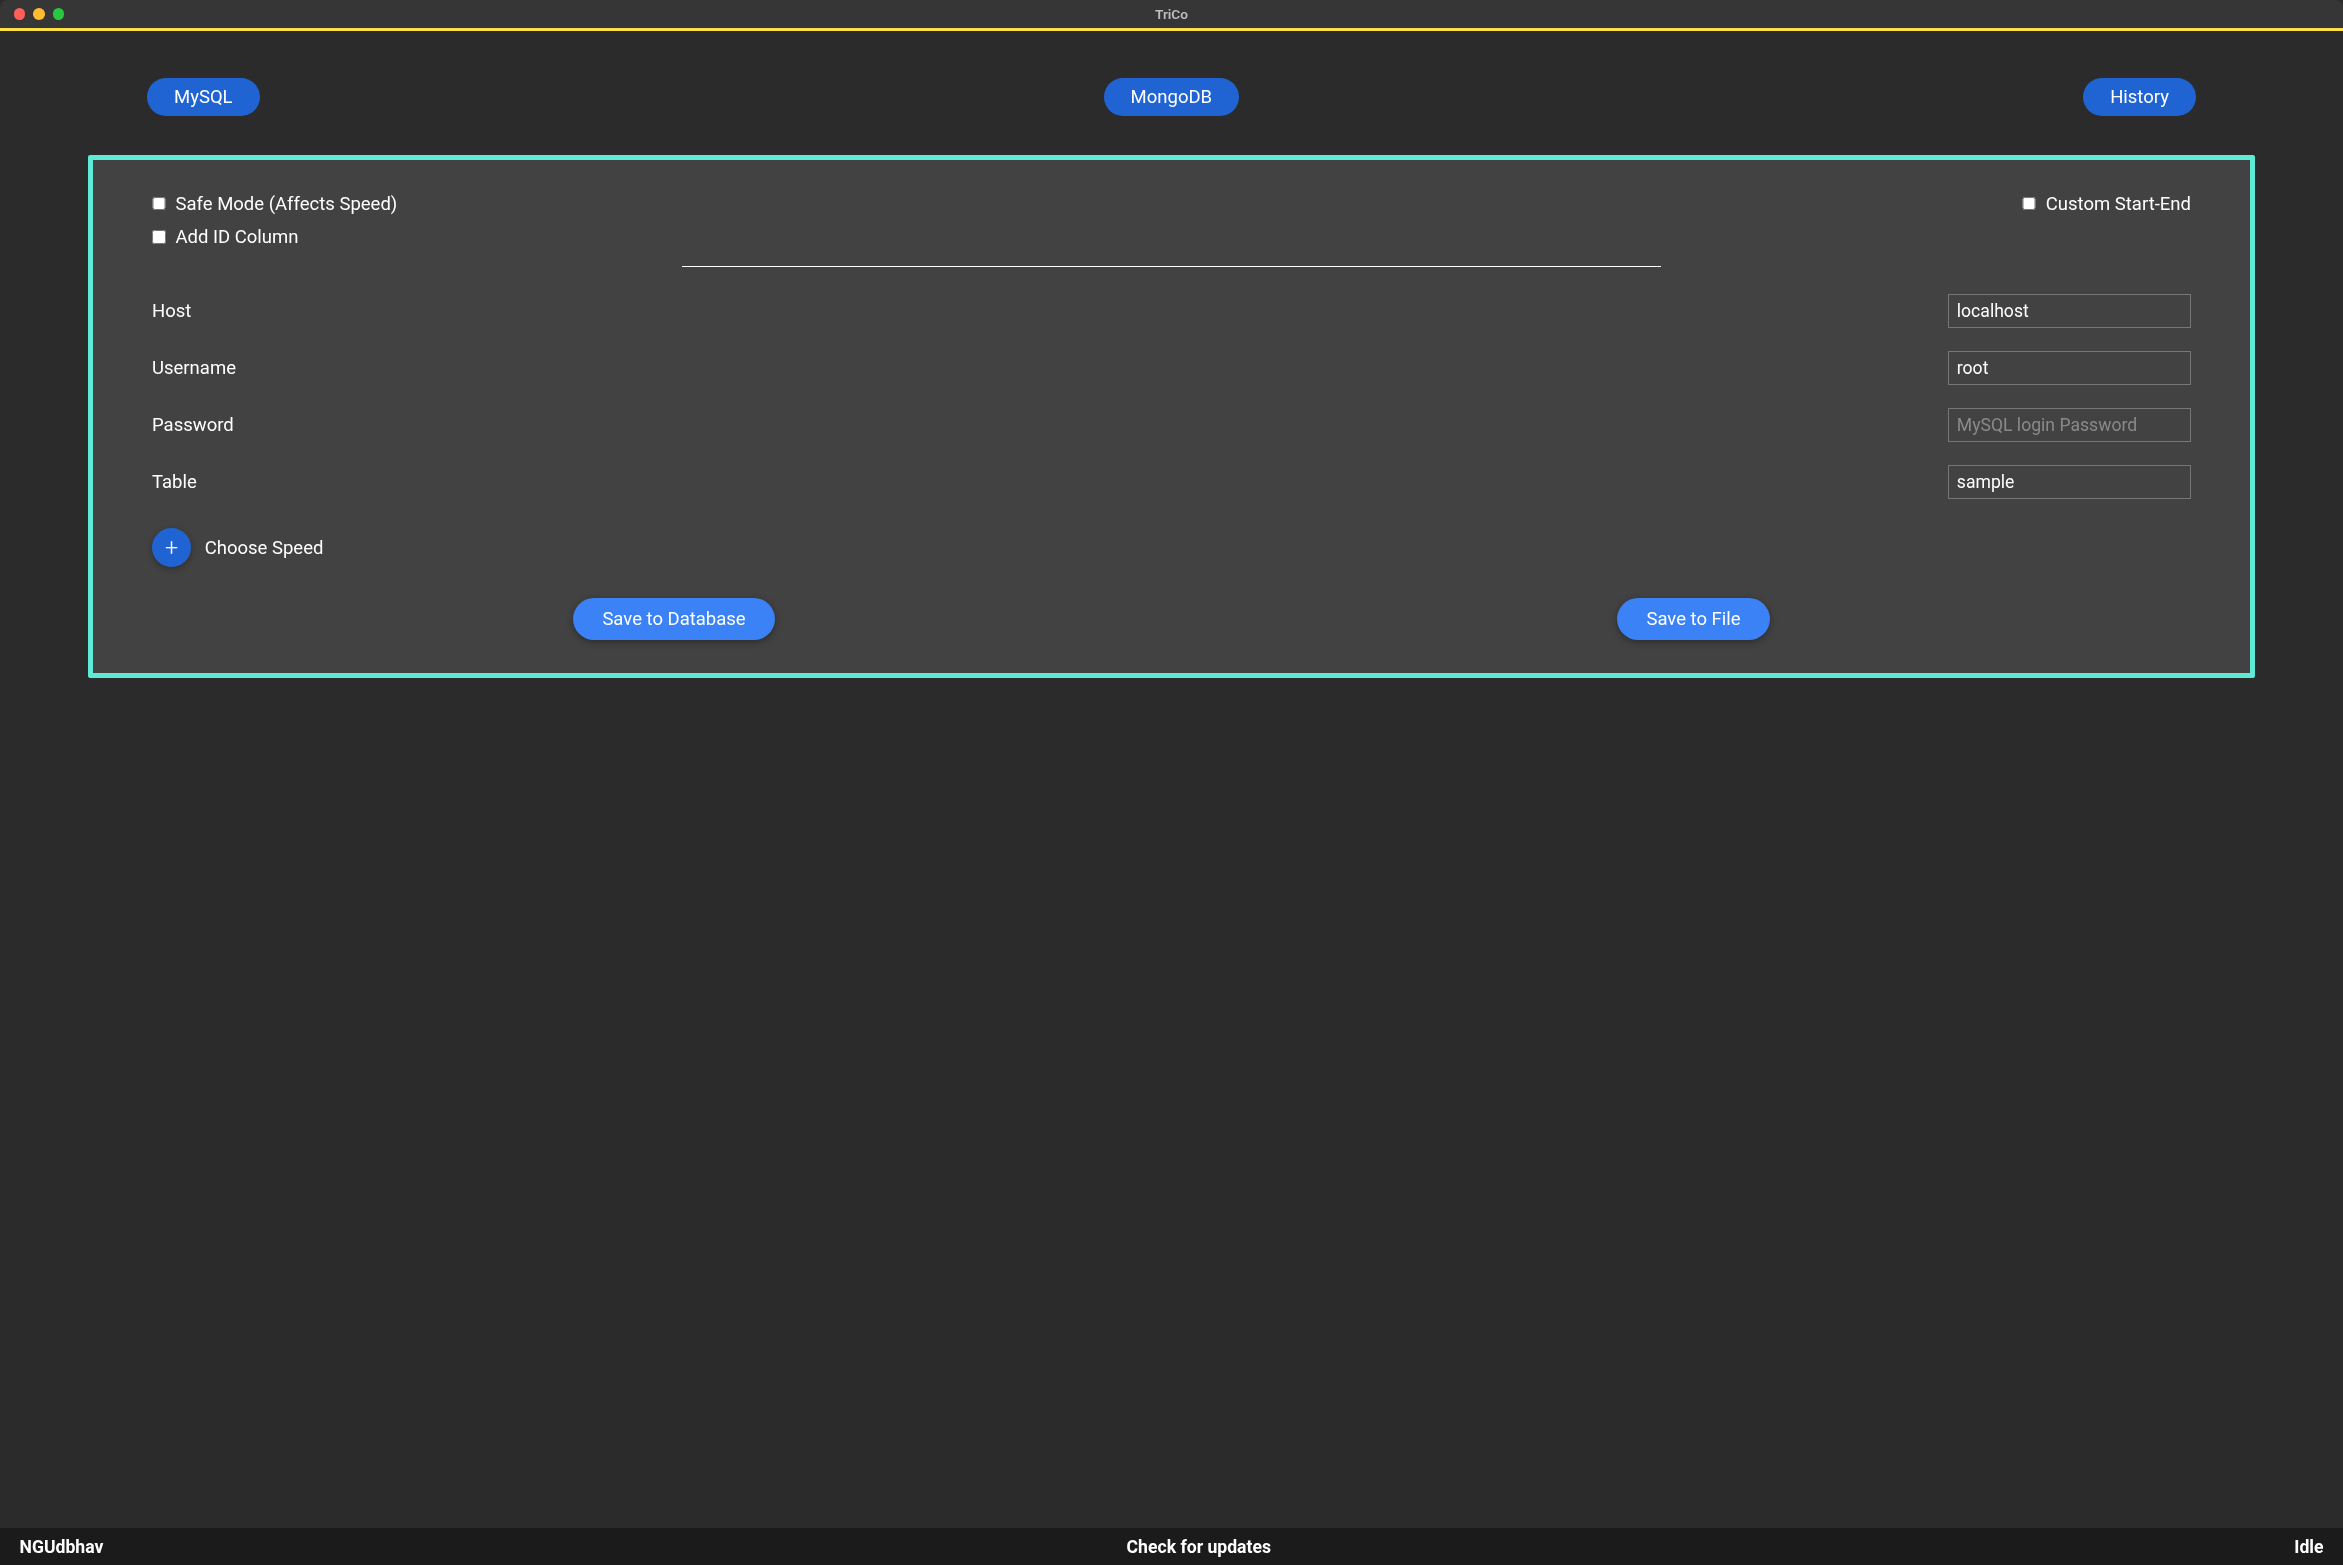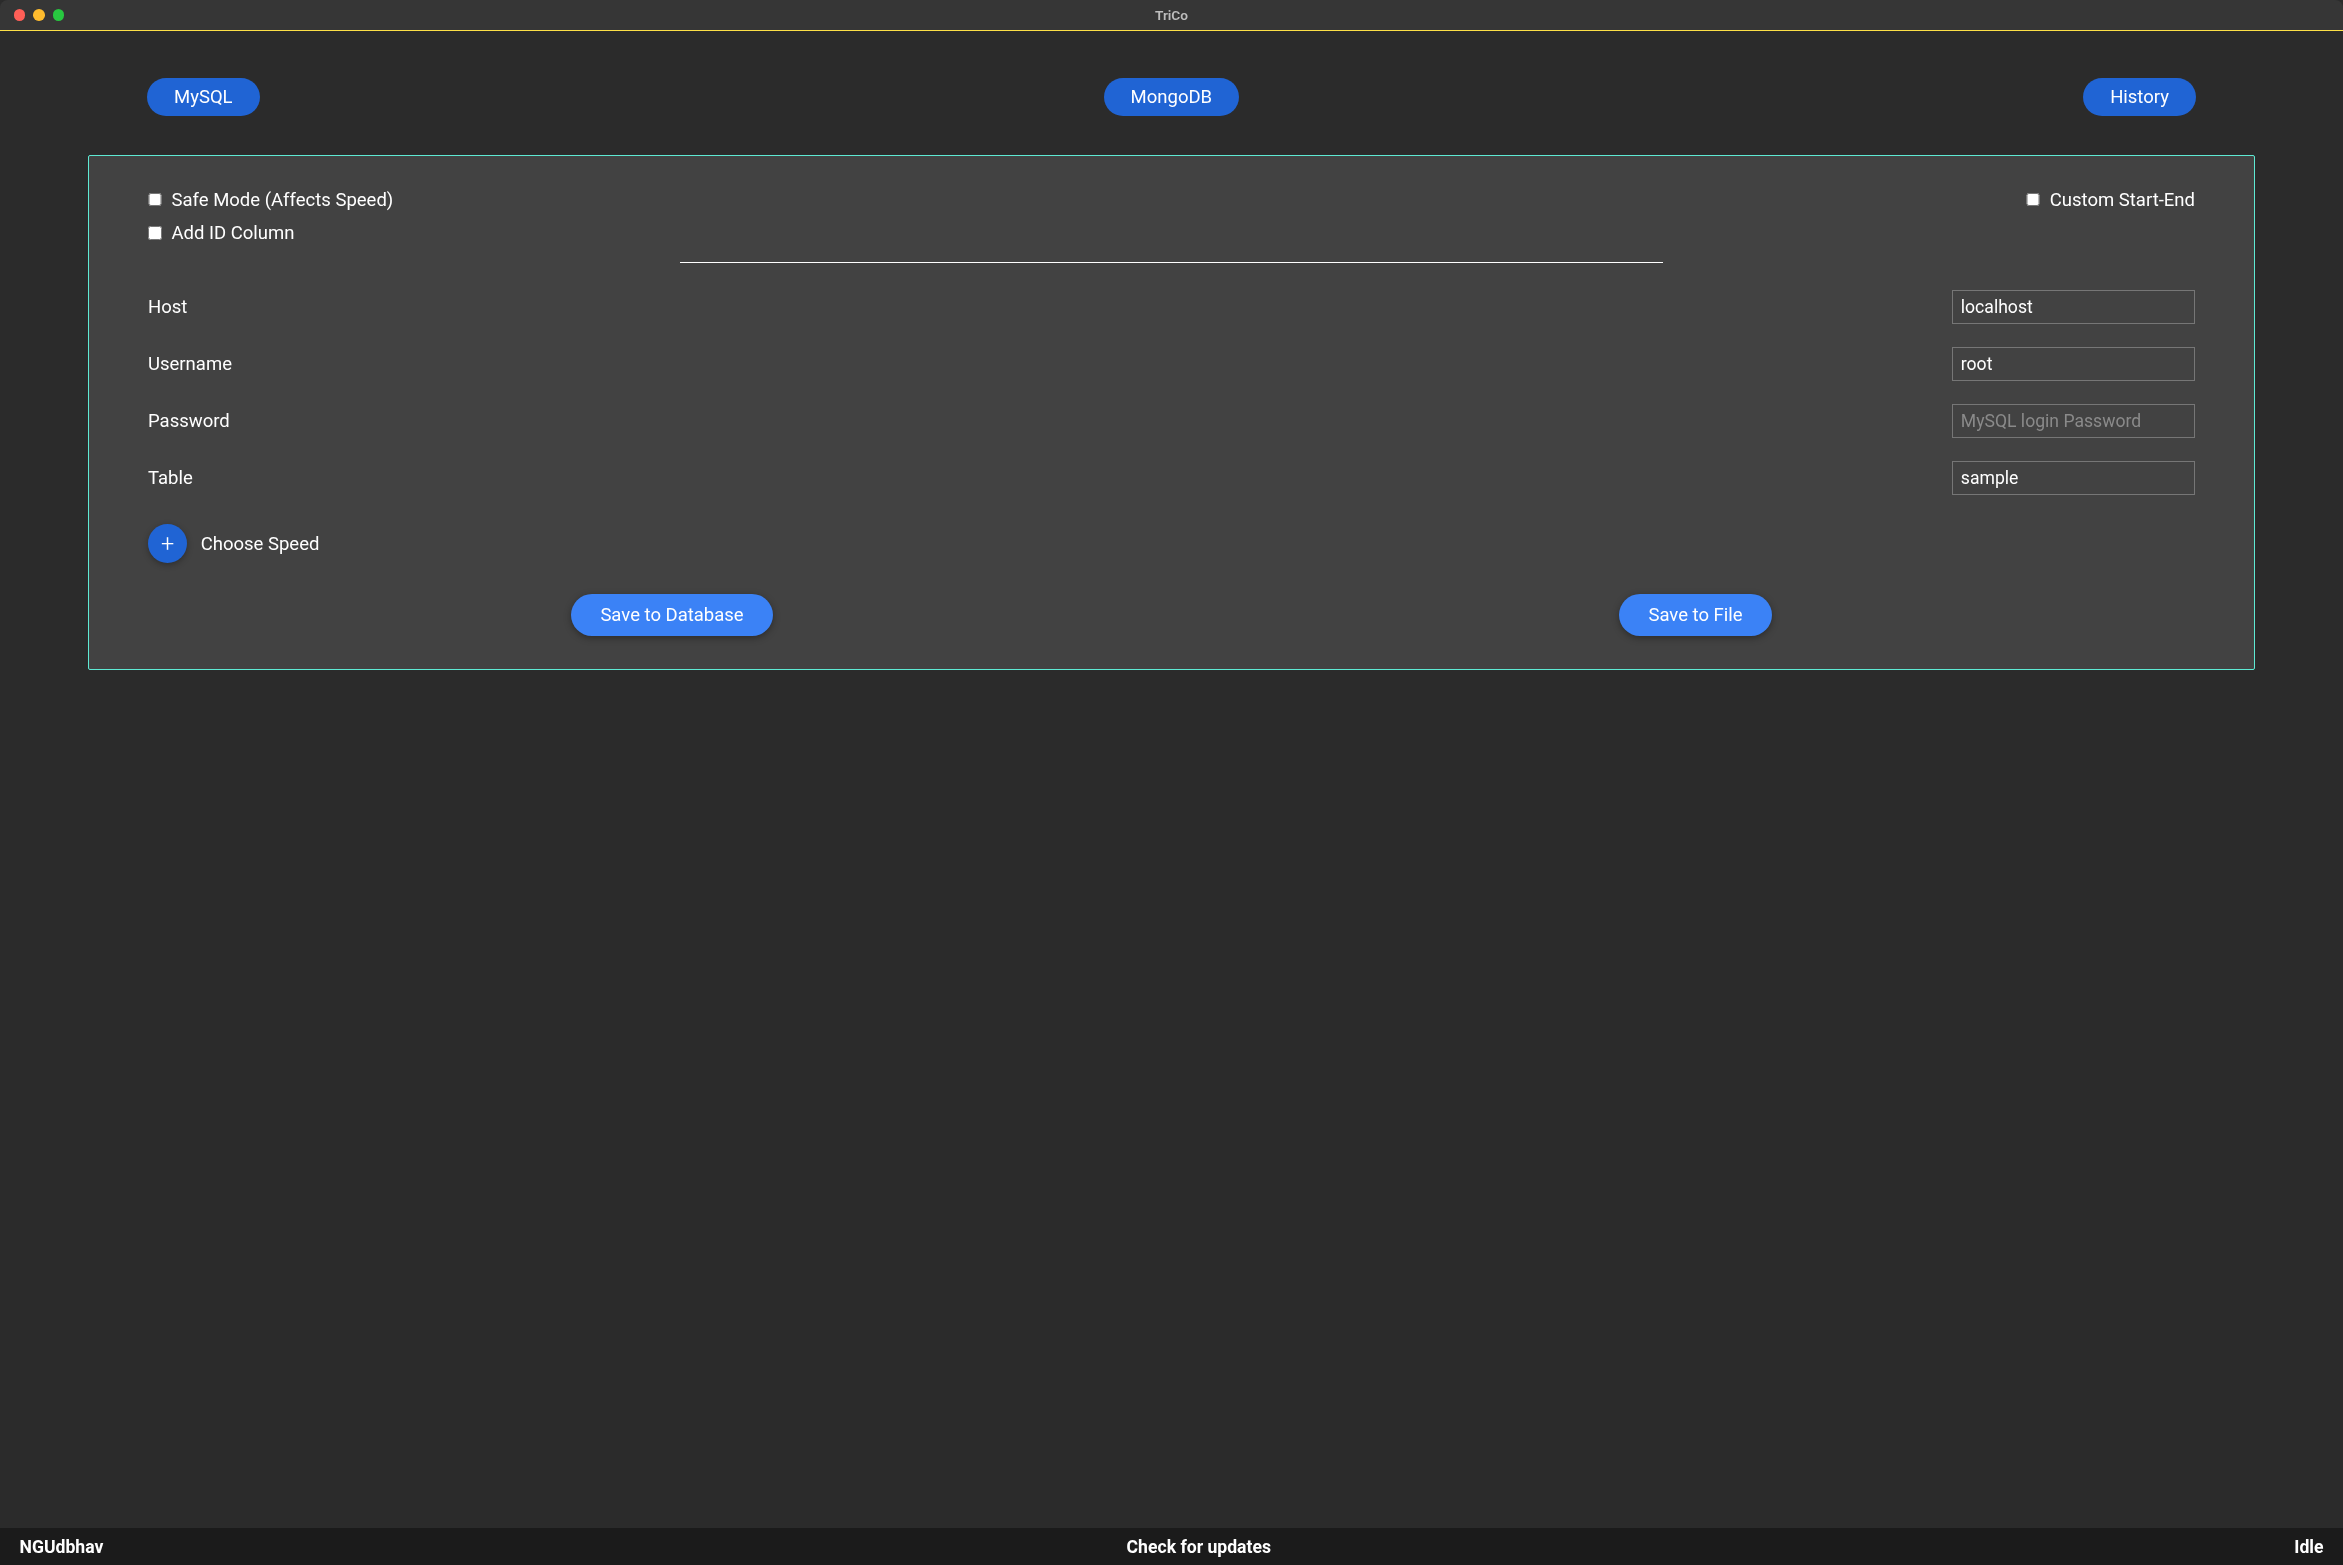--- a/index.html
+++ b/index.html
@@ -13,21 +13,21 @@
       width: 100vw;
       height: 100vh;
       overflow: hidden;
       display: flex;
       flex-direction: column;
     }
     
     .titlebar {
       height: 31px;
       background: #363636;
-      border-bottom: 1px solid #fde047;
+      border-bottom: 3px solid #fde047;
       display: flex;
       align-items: center;
       position: relative;
       border-radius: 7.8px 7.8px 0 0;
     }
     .traffic-lights {
       display: flex;
       gap: 7.8px;
       padding-left: 13.7px;
     }
@@ -66,21 +66,21 @@
       color: #fff;
       border: none;
       padding: 7.8px 27px;
       border-radius: 21.5px;
       font-size: 18.5px;
       cursor: pointer;
     }
 
     .panel {
       background: #424242;
-      border: 1px solid #5eead4;
+      border: 5px solid #5eead4;
       border-radius: 2px;
       padding: 33px 59px 33px 59px;
     }
 
     .checkbox-row {
       display: flex;
       justify-content: space-between;
       color: #fff;
       font-size: 18.5px;
       margin-bottom: 9.8px;

